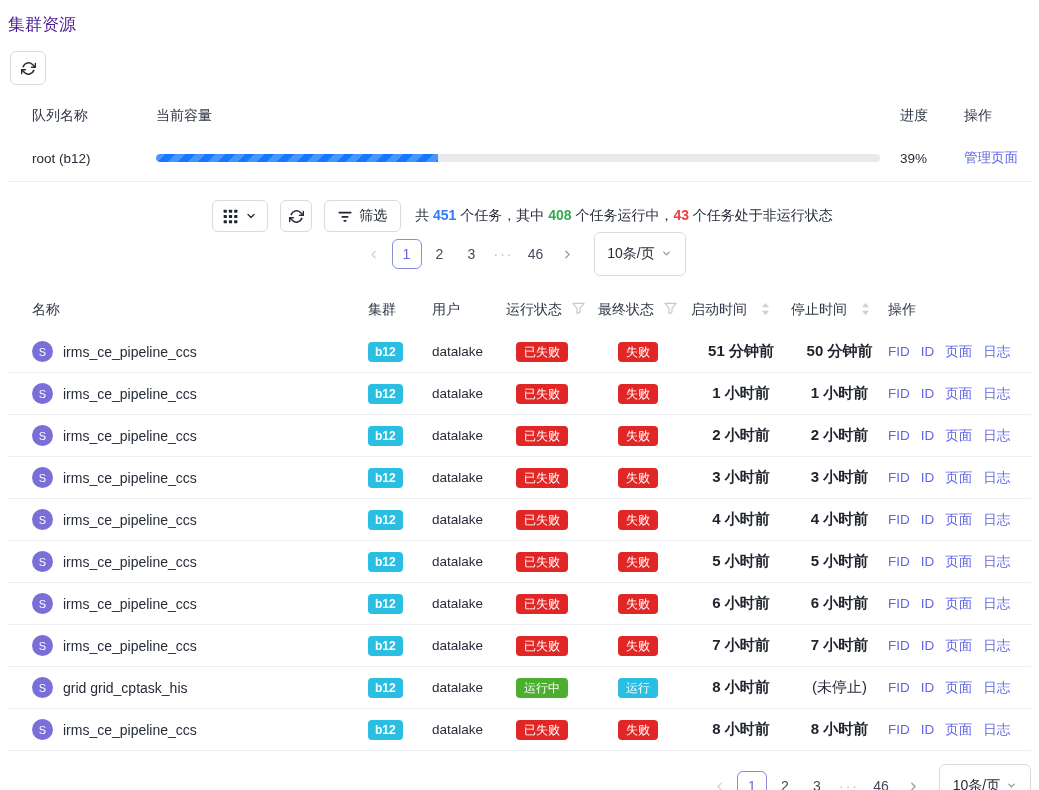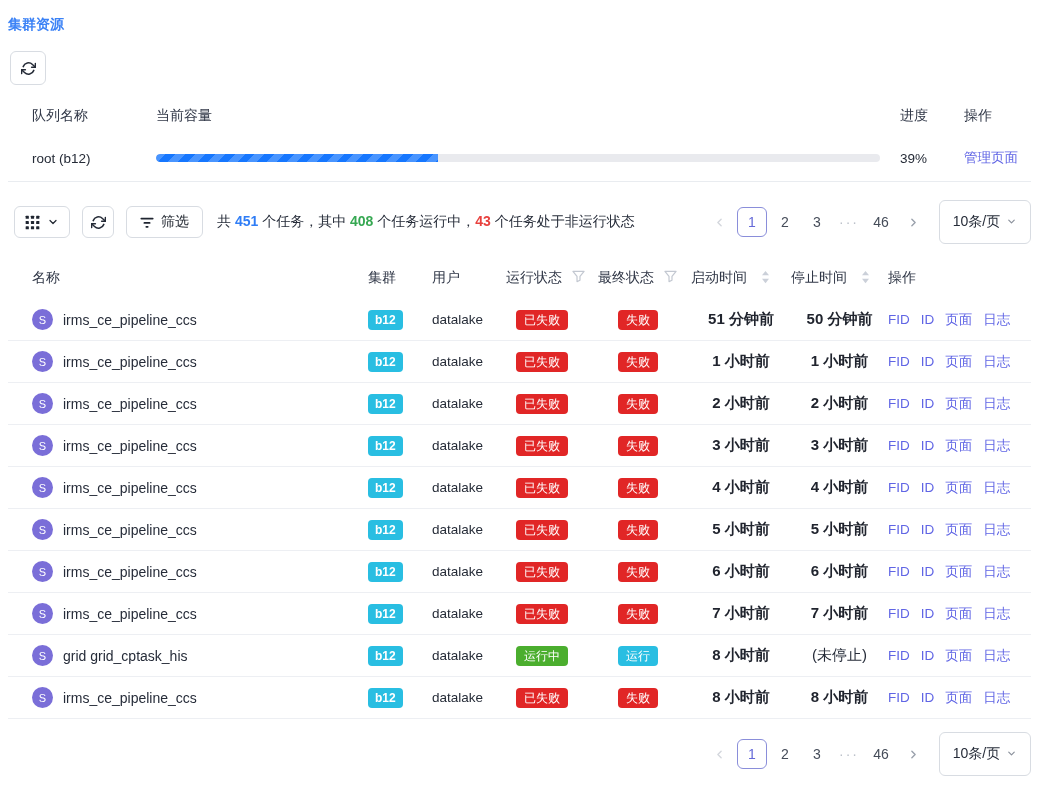--- a/index.html
+++ b/index.html
@@ -4,21 +4,21 @@
 <style>
   * { margin:0; padding:0; box-sizing:border-box; }
   html,body { background:#fff; }
   body {
     width:1039px; height:790px; overflow:hidden;
     font-family:"Liberation Sans","DejaVu Sans",sans-serif;
     color:#252b37; font-size:14px;
   }
   .page { padding:14px 8px 8px 8px; }
 
-  h2.section-title { font-size:14px; font-weight:700; color:#3b82f6; line-height:21px; }
+  h2.section-title { font-size:17px; font-weight:400; color:#4c1d95; line-height:21px; }
 
   
   .btn {
     display:inline-flex; align-items:center; justify-content:center; gap:7px;
     height:32px; background:#fff; border:1px solid #d8dce2; border-radius:6px;
     color:#20262f; font-size:14px; cursor:pointer; padding:0 10px;
   }
   .icon-btn { width:36px; padding:0; }
   .btn svg { display:block; }
 
@@ -41,21 +41,21 @@
   }
   .progress-fill {
     height:100%; border-radius:4px 0 0 4px;
     background-color:var(--progress-fill);
     background-image:repeating-linear-gradient(135deg, rgba(255,255,255,0.22) 0 7px, transparent 7px 14px);
   }
   .link { color:var(--accent); text-decoration:none; cursor:pointer; font-size:13.5px; }
 
   
   .tasks-title { margin-top:26px; }
-  .toolbar { margin-top:18px; display:flex; align-items:center; justify-content:space-between; padding-left:6px; }
+  .toolbar { margin-top:18px; display:flex; align-items:center; justify-content:center; padding-left:6px;flex-direction:column; }
   .toolbar-left { display:flex; align-items:center; gap:12px; }
   .summary { font-size:14px; color:#262c39; margin-left:2px; white-space:nowrap; }
   .summary b { font-weight:600; }
   .c-total { color:var(--count-total); }
   .c-running { color:var(--count-running); }
   .c-stopped { color:var(--count-stopped); }
 
   
   .pagination { display:flex; align-items:center; gap:4px; }
   .pg-item {

